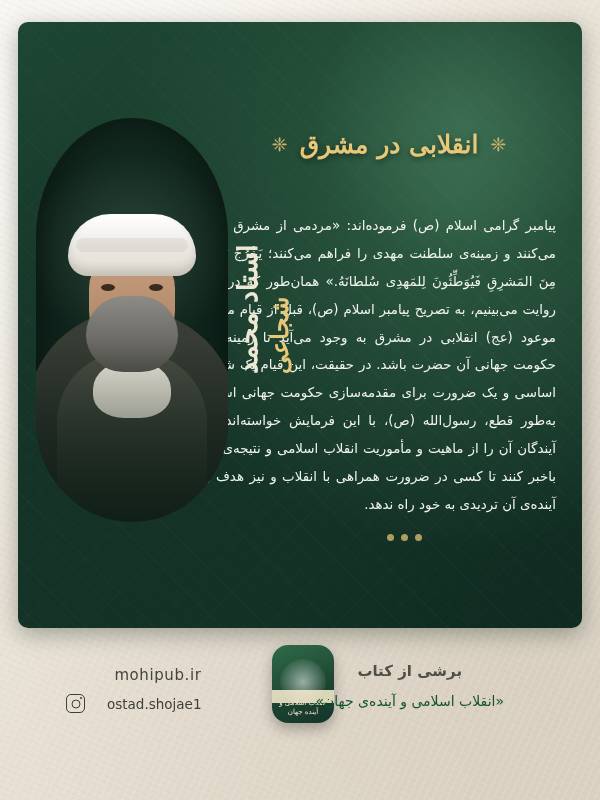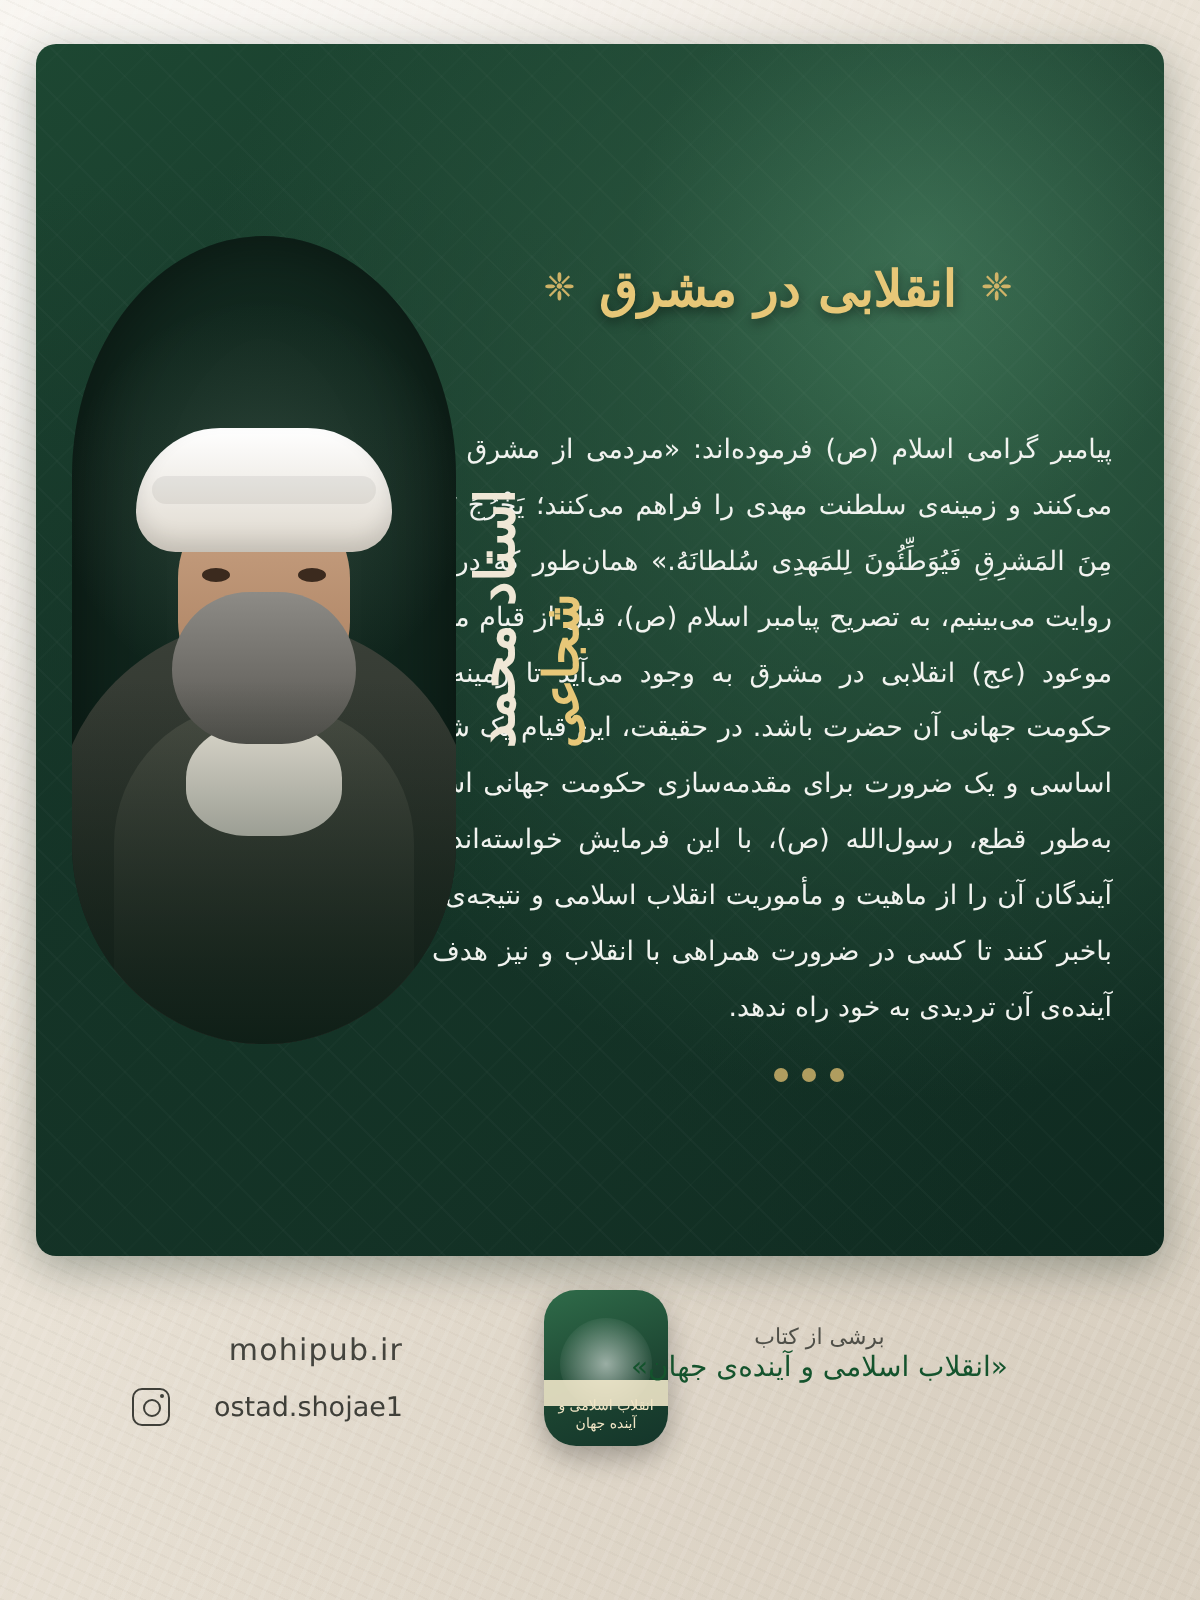--- a/index.html
+++ b/index.html
@@ -330,21 +330,21 @@
   }
 
   .footer-right {
     position: absolute;
     right: 96px;
     top: 22px;
     direction: rtl;
     text-align: center;
     color: #4a4a44;
   }
-  .fr-line1 { font-size: 11px; margin-bottom: 1px; color: #4f4f48; }
+  .fr-line1 { font-size: 15px; margin-bottom: 13px; color: #4f4f48; font-weight: bold; }
   .fr-line2 { font-size: 14px; color: #14532d; }
 
   .footer-left {
     position: absolute;
     left: 66px;
     top: 26px;
     direction: ltr;
     text-align: right;
     color: #3f3f39;
   }

